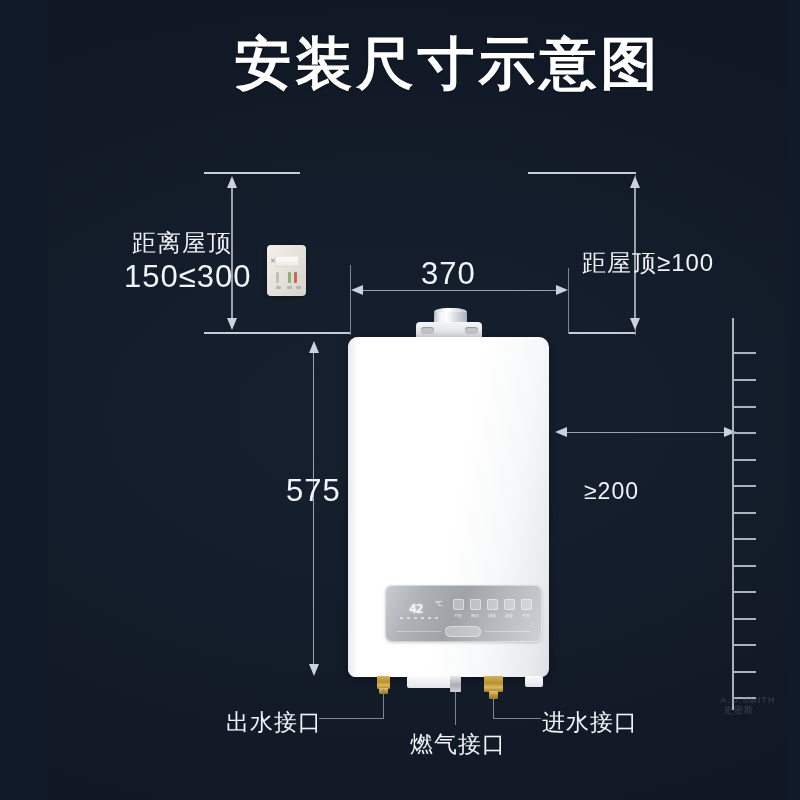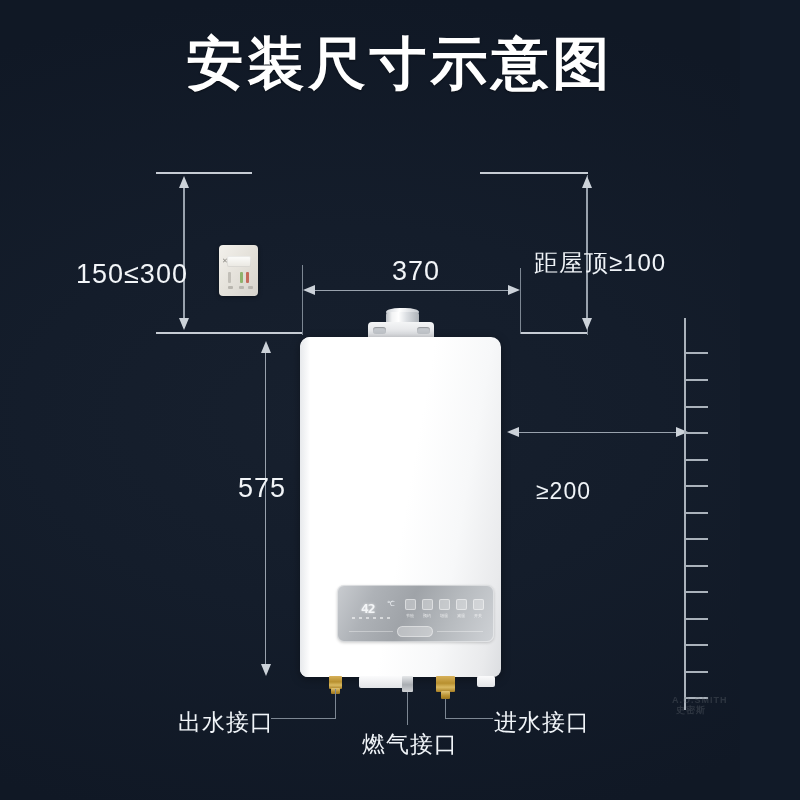--- a/index.html
+++ b/index.html
@@ -8,20 +8,21 @@
     width:800px;height:800px;
     background:#111a28;
     font-family:"Liberation Sans","DejaVu Sans",sans-serif;
     overflow:hidden;
   }
   #stage{
     position:relative;width:740px;height:800px;
     background:
       radial-gradient(ellipse 700px 420px at 46% 52%, #17202e 0%, #141d2b 45%, #101825 100%);
     overflow:hidden;
+    margin-left:48px;
   }
   .txt{position:absolute;color:#eef2f6;white-space:nowrap;}
 
   
   #title{
     left:0;right:0;top:26px;width:800px;text-align:center;
     font-size:57px;font-weight:bold;letter-spacing:4px;
     color:#ffffff;
     text-shadow:0 1px 2px rgba(0,0,0,.45);
   }
@@ -37,21 +38,21 @@
   .thinh{position:absolute;height:1px;background:#7d8793;}
 
   
   .arr{position:absolute;width:0;height:0;}
   .arr-up{border-left:5px solid transparent;border-right:5px solid transparent;border-bottom:12px solid #ccd2d9;}
   .arr-dn{border-left:5px solid transparent;border-right:5px solid transparent;border-top:12px solid #ccd2d9;}
   .arr-lf{border-top:5px solid transparent;border-bottom:5px solid transparent;border-right:12px solid #ccd2d9;}
   .arr-rt{border-top:5px solid transparent;border-bottom:5px solid transparent;border-left:12px solid #ccd2d9;}
 
   
-  .dimlabel{font-size:27px;color:#f2f5f8;letter-spacing:1px;}
+  .dimlabel{font-size:31px;color:#f2f5f8;letter-spacing:1px;}
   .cnlabel{font-size:24px;color:#eff3f7;letter-spacing:1px;line-height:1.25;}
   .cnlabel2{font-size:23px;color:#eff3f7;letter-spacing:1px;line-height:1.3;}
   .portlabel{font-size:23px;color:#f0f4f8;letter-spacing:1px;}
 
   
   #wall{position:absolute;left:684px;top:318px;width:2px;height:392px;background:#aab2bb;}
   .hatch{position:absolute;height:2px;width:22px;background:#aab2bb;}
 
   
   #heater{
@@ -149,32 +150,33 @@
 
   <div class="thinv" style="left:184px;top:175px;height:160px;opacity:0;"></div>
   <div class="thinv" style="left:302px;top:265px;height:70px;"></div>
   <div class="thinv" style="left:520px;top:268px;height:66px;"></div>
   <div class="thinv" style="left:587px;top:175px;height:160px;"></div>
 
   <div class="vline" style="left:183px;top:180px;height:148px;"></div>
   <div class="arr arr-up" style="left:179px;top:176px;"></div>
   <div class="arr arr-dn" style="left:179px;top:318px;"></div>
 
+  <div class="txt cnlabel" style="left:84px;top:228px;">距离屋顶</div>
   <div class="txt dimlabel" style="left:76px;top:259px;">150≤300</div>
 
   <div class="vline" style="left:586px;top:180px;height:148px;"></div>
   <div class="arr arr-up" style="left:582px;top:176px;"></div>
   <div class="arr arr-dn" style="left:582px;top:318px;"></div>
 
   <div class="txt cnlabel" style="left:534px;top:248px;">距屋顶≥100</div>
 
   <div class="hline" style="left:308px;top:290px;width:206px;height:1px;background:#99a2ad;"></div>
   <div class="arr arr-lf" style="left:303px;top:285px;"></div>
   <div class="arr arr-rt" style="left:508px;top:285px;"></div>
-  <div class="txt dimlabel" style="left:392px;top:256px;">370</div>
+  <div class="txt dimlabel" style="left:373px;top:256px;">370</div>
 
   <div class="vline" style="left:265px;top:348px;height:322px;width:1px;background:#99a2ad;"></div>
   <div class="arr arr-up" style="left:261px;top:341px;"></div>
   <div class="arr arr-dn" style="left:261px;top:664px;"></div>
   <div class="txt dimlabel" style="left:238px;top:473px;">575</div>
 
   <div class="hline" style="left:512px;top:432px;width:172px;height:1px;background:#99a2ad;"></div>
   <div class="arr arr-lf" style="left:507px;top:427px;"></div>
   <div class="arr arr-rt" style="left:676px;top:427px;"></div>
   <div class="txt cnlabel2" style="left:536px;top:477px;">≥200</div>

